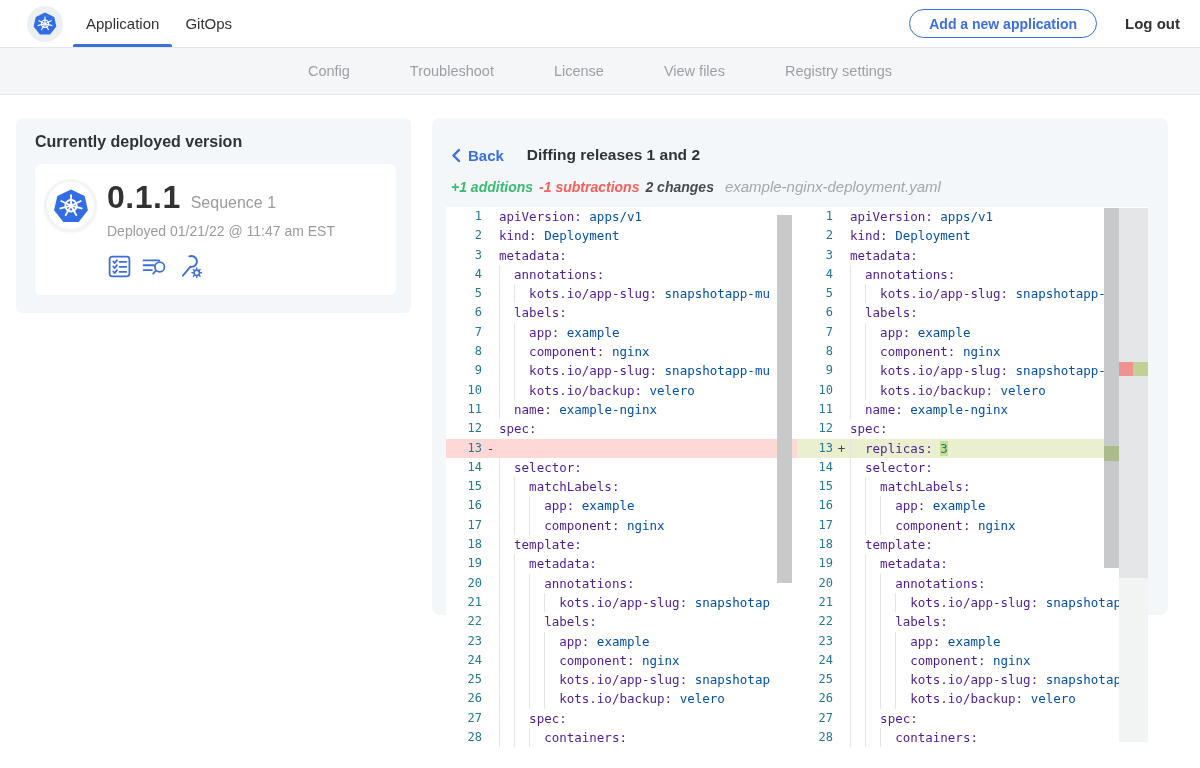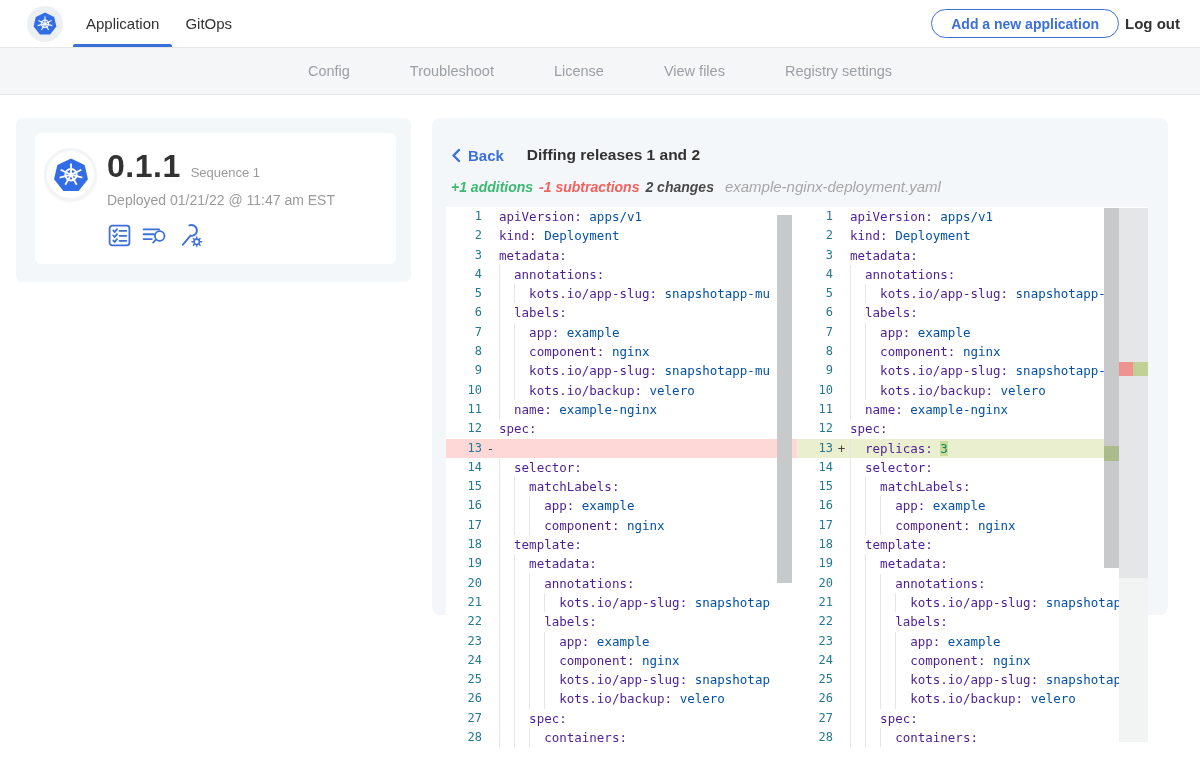--- a/index.html
+++ b/index.html
@@ -9,21 +9,21 @@
   
   .topnav { height:48px; background:#fff; border-bottom:1px solid #e7e7e7;
     display:flex; align-items:center; padding:0 12px 0 27px; }
   .logo-badge { width:36px; height:36px; border-radius:50%; background:#edf0f2;
     display:flex; align-items:center; justify-content:center; margin-right:10px; cursor:pointer; }
   .top-tabs { display:flex; height:100%; }
   .top-tab { position:relative; height:100%; display:flex; align-items:center;
     padding:0 13px; font-size:15px; font-weight:400; color:#323232; cursor:pointer; }
   .top-tab.active::after { content:""; position:absolute; left:0; right:0; bottom:0;
     height:3px; background:#3b6fd9; border-radius:2px 2px 0 0; }
-  .topnav-right { margin-left:auto; display:flex; align-items:center; gap:6px; }
+  .topnav-right { margin-left:auto; display:flex; align-items:center; gap:28px; }
   .add-app-btn { height:29px; padding:0 19px; border:1px solid #3b6fd9; border-radius:15px;
     background:#fff; color:#3b6fd9; font-size:14px; font-weight:700;
     font-family:"Liberation Sans", sans-serif; cursor:pointer; }
   .logout { font-size:15px; font-weight:600; color:#323232; cursor:pointer; padding-right:8px; }
 
   
   .subnav { height:47px; background:#f4f6f7; border-bottom:1px solid #e6e8e9;
     display:flex; align-items:center; justify-content:center; gap:38px; }
   .sub-item { position:relative; height:100%; display:flex; align-items:center;
     padding:0 11px; font-size:14.5px; color:#9ba0a6; cursor:pointer; }
@@ -38,21 +38,21 @@
   .deployed-card { width:395px; flex:none; background:#f4f7f9; border-radius:6px;
     padding:15px 15px 18px 19px; }
   .card-title { font-size:16px; font-weight:700; color:#323232; margin-bottom:13px; }
   .inner-card { background:#fff; border-radius:6px; padding:15px 16px 16px 12px;
     display:flex; gap:13px; }
   .k8s-badge { width:47px; height:47px; border-radius:50%; background:#fff; flex:none;
     box-shadow:0 0 0 3px #f2f4f6, 0 1px 4px rgba(0,0,0,.3);
     display:flex; align-items:center; justify-content:center; margin-top:3px; }
   .ver-row { display:flex; align-items:baseline; gap:10px; }
   .ver-num { font-size:32px; font-weight:700; color:#323232; letter-spacing:.5px; }
-  .ver-seq { font-size:13px; color:#9b9b9b; }
+  .ver-seq { font-size:16px; color:#9b9b9b; }
   .deployed-at { font-size:14px; color:#9b9b9b; margin-top:7px; }
   .action-icons { display:flex; gap:9px; margin-top:14px; align-items:center; }
   .action-icons svg { cursor:pointer; }
 
   
   .diff-card { flex:1; background:#f4f7f9; border-radius:8px; height:497px; position:relative; }
   .diff-header { display:flex; align-items:center; gap:23px; padding:28px 0 0 19px; }
   .back-link { display:flex; align-items:center; gap:7px; color:#3b6fd9;
     font-size:15px; font-weight:700; cursor:pointer; }
   .diff-title { font-size:15.5px; font-weight:700; color:#323232; }
@@ -130,20 +130,21 @@
     <div class="sub-item">Config</div>
     <div class="sub-item">Troubleshoot</div>
     <div class="sub-item">License</div>
     <div class="sub-item">View files</div>
     <div class="sub-item">Registry settings</div>
   </div>
 
 <div class="main">
 
   <div class="deployed-card">
+    <div class="card-title">Currently deployed version</div>
     <div class="inner-card">
       <div class="k8s-badge">
         <svg width="36" height="36" viewBox="0 0 24 24">
           <polygon points="12,1 21.1,5.4 23.3,14.9 17.1,22.6 6.9,22.6 0.7,14.9 2.9,5.4" fill="#326de6"></polygon>
           <circle cx="12" cy="11.8" r="3.8" fill="none" stroke="#fff" stroke-width="1.3"></circle>
           <g stroke="#fff" stroke-width="1.2">
             <line x1="12" y1="11.8" x2="12" y2="4.4"></line>
             <line x1="12" y1="11.8" x2="18.9" y2="8.5"></line>
             <line x1="12" y1="11.8" x2="19.6" y2="13.8"></line>
             <line x1="12" y1="11.8" x2="15.8" y2="18.5"></line>

